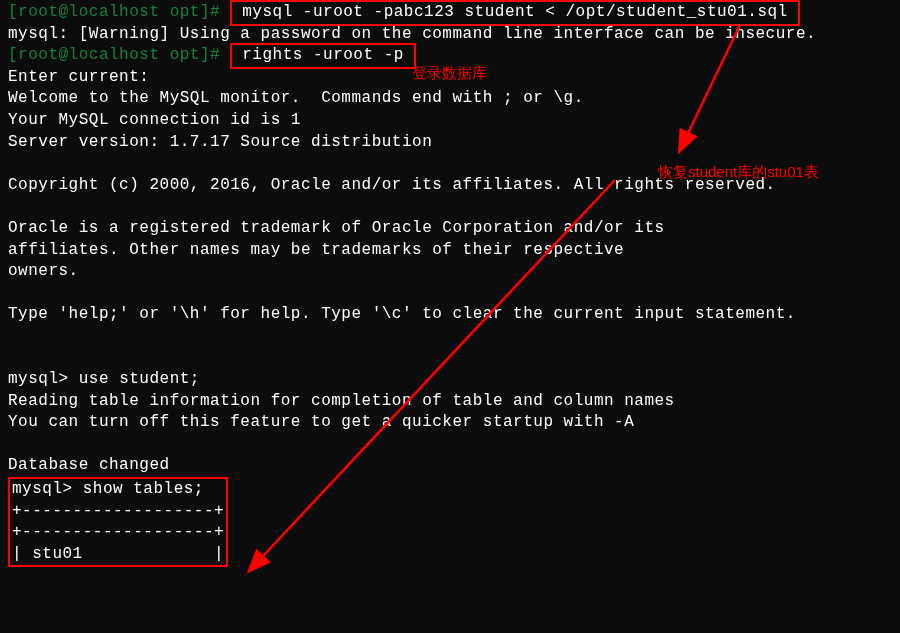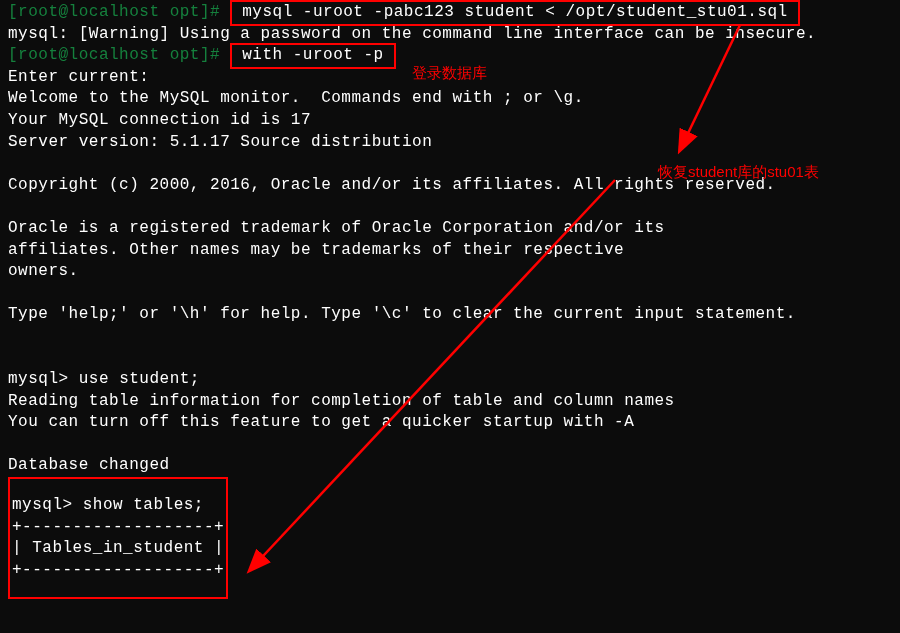--- a/index.html
+++ b/index.html
@@ -20,21 +20,21 @@
     .prompt-host { color: #15803d; }
     .box-red {
       border: 2px solid #ff0000;
       display: inline-block;
       padding: 0 10px;
       margin: -2px 0;
     }
     .box-red-block {
       border: 2px solid #ff0000;
       display: inline-block;
-      padding: 16px 2px;
+      padding: 0 2px;
     }
     .annotation-red {
       color: #ff0000;
       position: absolute;
       font-family: 'Microsoft YaHei', sans-serif;
       font-size: 15px;
       letter-spacing: 0;
     }
     .annot1 { left: 412px; top: 63px; }
     .annot2 { left: 615px; top: 162px; margin-left: 43px; }
@@ -45,46 +45,46 @@
       pointer-events: none;
     }
   </style>
 </head>
 <body>
 
 
 
 <div class="term-line"><span class="prompt-host">[root@localhost opt]# </span><span class="box-red">mysql -uroot -pabc123 student &lt; /opt/student_stu01.sql</span></div>
 <div class="term-line">mysql: [Warning] Using a password on the command line interface can be insecure.</div>
-<div class="term-line"><span class="prompt-host">[root@localhost opt]# </span><span class="box-red">with -uroot -p</span></div>
+<div class="term-line"><span class="prompt-host">[root@localhost opt]# </span><span class="box-red">rights -uroot -p</span></div>
 <div class="term-line">Enter current:</div>
 <div class="term-line">Welcome to the MySQL monitor.  Commands end with ; or \g.</div>
-<div class="term-line">Your MySQL connection id is 17</div>
-<div class="term-line">Server version: 5.1.17 Source distribution</div>
+<div class="term-line">Your MySQL connection id is 1</div>
+<div class="term-line">Server version: 1.7.17 Source distribution</div>
 <div class="term-line">&nbsp;</div>
 <div class="term-line">Copyright (c) 2000, 2016, Oracle and/or its affiliates. All rights reserved.</div>
 <div class="term-line">&nbsp;</div>
 <div class="term-line">Oracle is a registered trademark of Oracle Corporation and/or its</div>
 <div class="term-line">affiliates. Other names may be trademarks of their respective</div>
 <div class="term-line">owners.</div>
 <div class="term-line">&nbsp;</div>
 <div class="term-line">Type 'help;' or '\h' for help. Type '\c' to clear the current input statement.</div>
 <div class="term-line">&nbsp;</div>
 <div class="term-line">&nbsp;</div>
 <div class="term-line"><span>mysql&gt; </span><span>use student;</span></div>
 <div class="term-line">Reading table information for completion of table and column names</div>
 <div class="term-line">You can turn off this feature to get a quicker startup with -A</div>
 <div class="term-line">&nbsp;</div>
 <div class="term-line">Database changed</div>
 
 <div class="box-red-block">
   <div class="term-line"><span>mysql&gt; </span><span>show tables;</span></div>
   <div class="term-line">+-------------------+</div>
-  <div class="term-line">| Tables_in_student |</div>
   <div class="term-line">+-------------------+</div>
+  <div class="term-line">| stu01             |</div>
 </div>
 
 <div class="annotation-red annot1">登录数据库</div>
 <div class="annotation-red annot2">恢复student库的stu01表</div>
 
 <svg class="overlay">
   <defs>
     <marker id="arrowhead" markerWidth="10" markerHeight="8" refX="8" refY="4" orient="auto">
       <polygon points="0 0, 10 4, 0 8" fill="#ff0000"></polygon>
     </marker>

